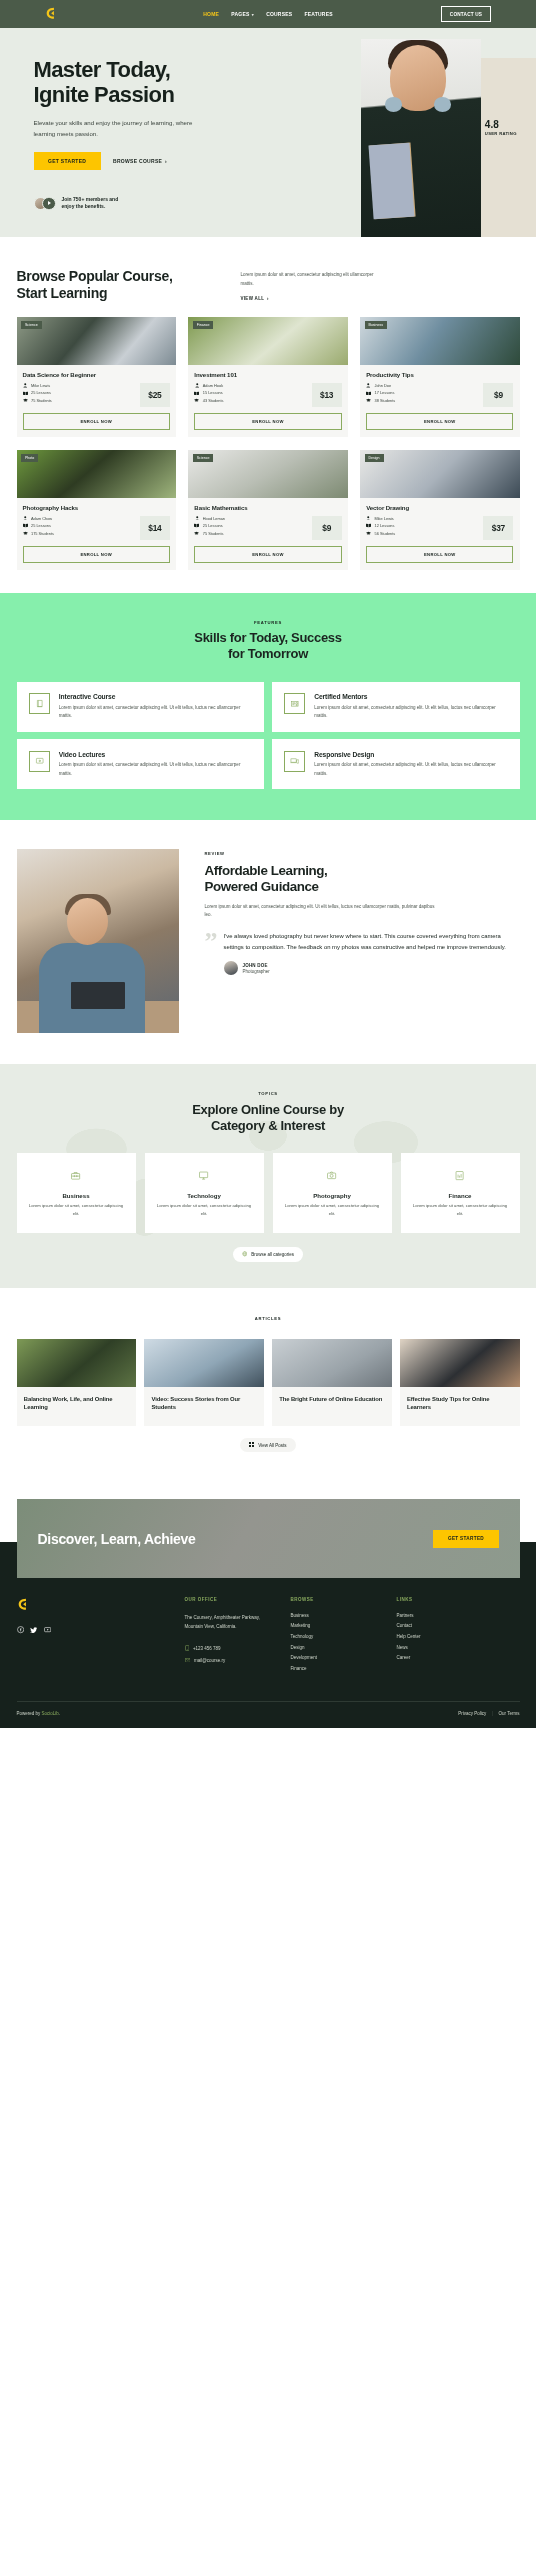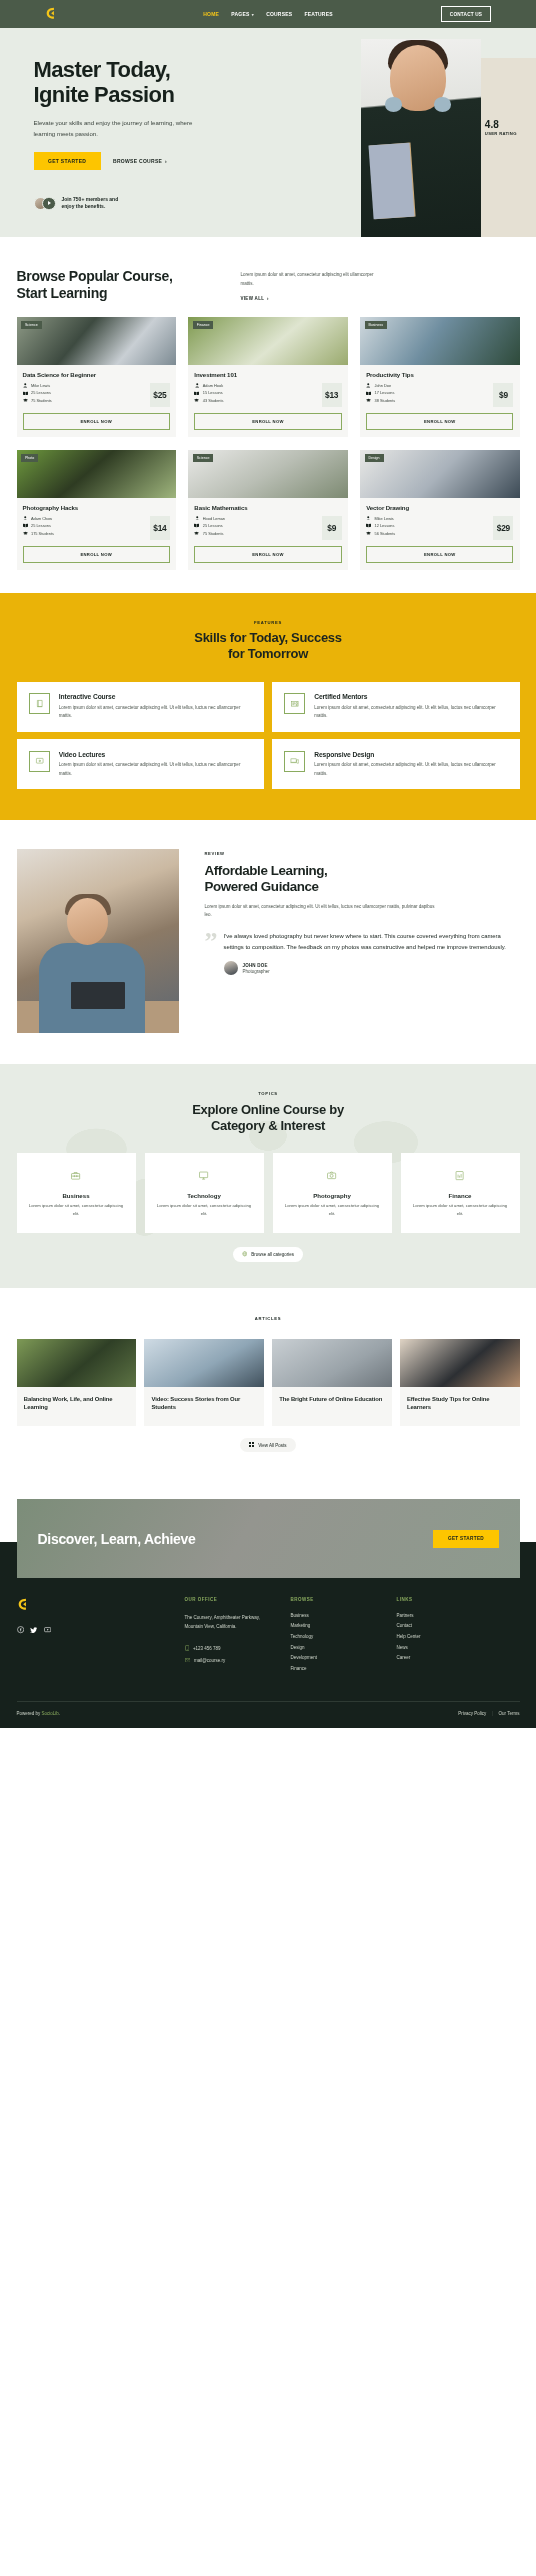--- a/index.html
+++ b/index.html
@@ -152,33 +152,33 @@
   .course-title { font-size:6.1px; font-weight:bold; letter-spacing:-0.1px; }
   .course-meta { display:flex; margin-top:5px; align-items:flex-start; }
   .meta-list { flex:1; }
   .meta-row {
     display:flex; align-items:center; gap:3.4px; font-size:3.9px;
     color:#3a433d; margin-bottom:2.5px;
   }
   .meta-ico { width:5px; display:flex; justify-content:center; }
   .meta-ico svg { display:block; }
   .price-box {
-    background:#e7ece5; width:20px; height:24.6px;
+    background:#e7ece5; width:30px; height:24.6px;
     display:flex; align-items:center; justify-content:center;
     font-size:8.4px; font-weight:bold; letter-spacing:-0.3px;
   }
   .enroll {
     display:block; width:100%; margin-top:5.6px; background:transparent;
     border:0.6px solid #8aab5f; color:#17211c;
     font-size:4.2px; font-weight:bold; letter-spacing:0.3px;
     padding:5px 0; cursor:pointer; font-family:inherit;
   }
 
   
-  .section-features { background:#eab308; padding:27px 0 31px; }
+  .section-features { background:#86efac; padding:27px 0 31px; }
   .eyebrow {
     text-align:center; font-size:4.2px; font-weight:bold;
     letter-spacing:0.7px; color:#17211c;
   }
   .sec-title {
     text-align:center; font-size:13px; line-height:1.25; font-weight:bold;
     letter-spacing:-0.3px; margin-top:5.6px;
   }
   .feat-grid {
     display:grid; grid-template-columns:1fr 1fr; gap:7.8px; margin-top:19px;
@@ -664,21 +664,21 @@
               <div class="meta-row">
                   <span class="meta-ico">
                     <svg width="5" height="4.5" viewBox="0 0 11 9">
                       <path d="M5.5 1 L11 3.6 L5.5 6 L0 3.6 Z" fill="#17211c"></path>
                       <rect x="2" y="5" width="7" height="2" fill="#17211c"></rect>
                     </svg>
                   </span>
                   <span>56 Students</span>
                 </div>
             </div>
-            <div class="price-box">$29</div>
+            <div class="price-box">$37</div>
           </div>
           <button class="enroll">ENROLL NOW</button>
         </div>
       </div>
 
     </div>
   </div>
 </section>
 
 <section class="section-features">

